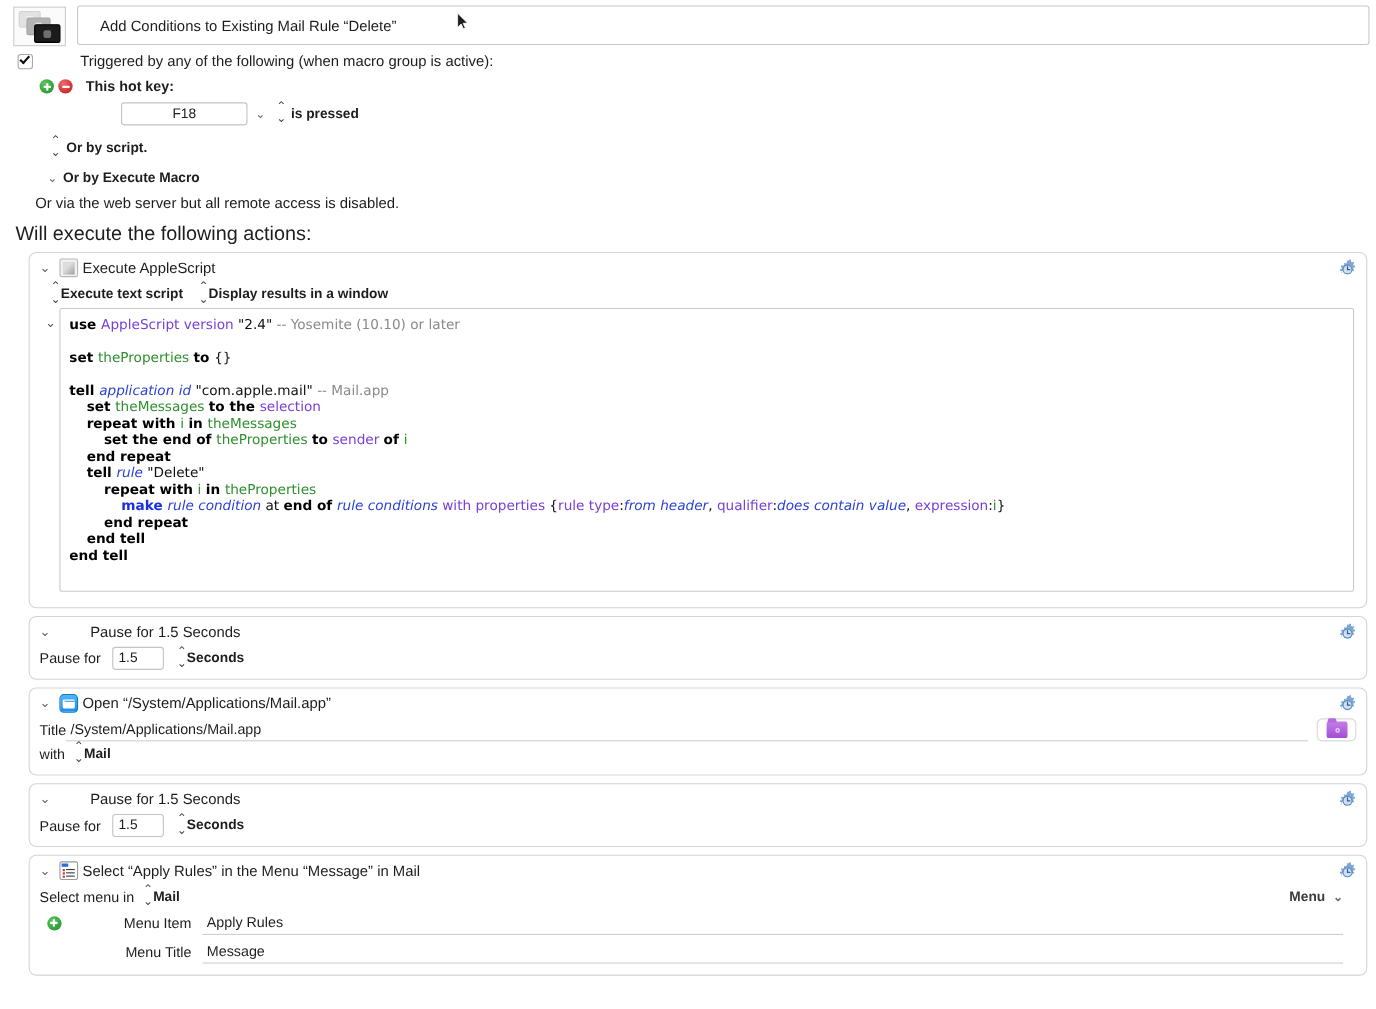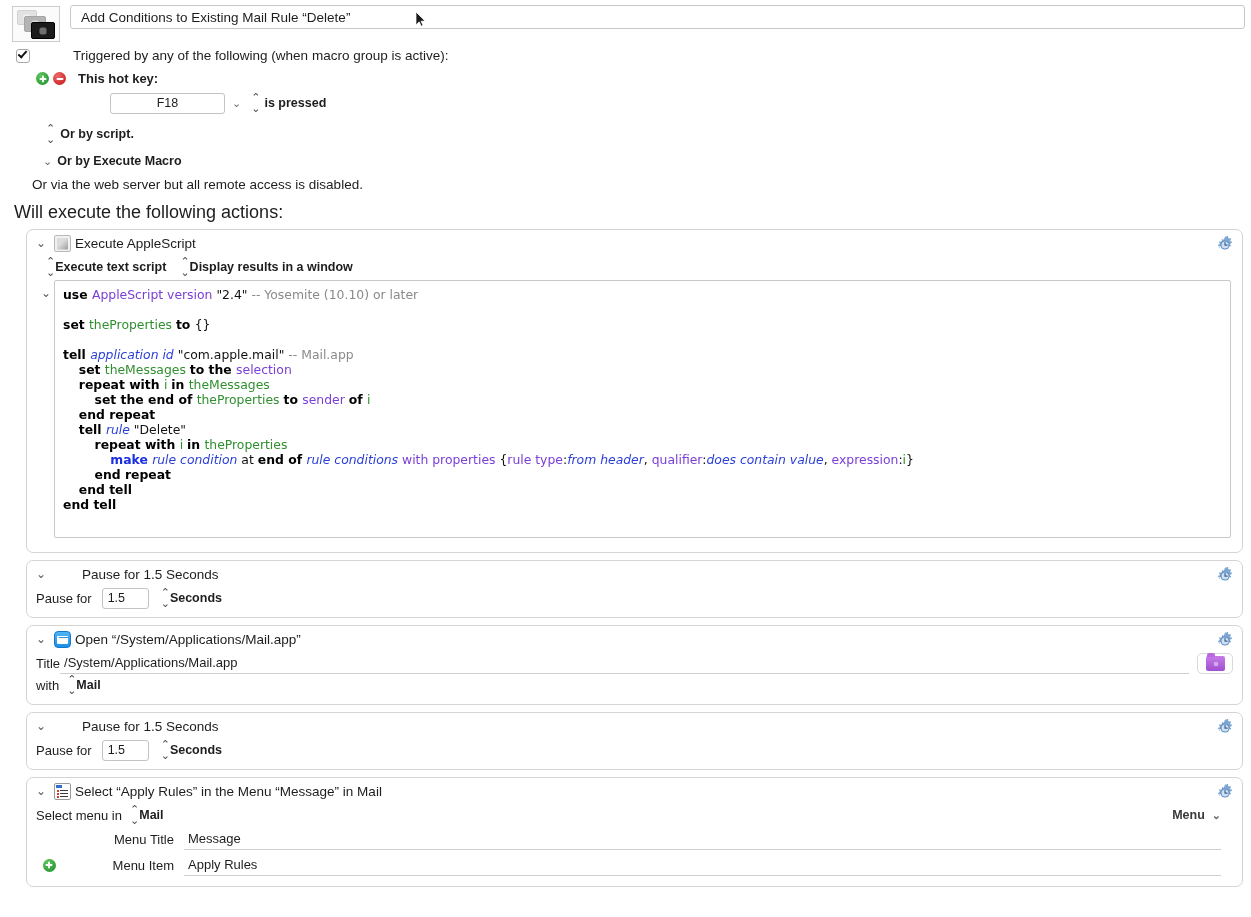--- a/index.html
+++ b/index.html
@@ -22,23 +22,23 @@
   }
   .kcap { position: absolute; border-radius: 2px; }
   .kcap.k1 { width: 20px; height: 15px; left: 4px;  top: 3px;  background: #e2e2e2; border: 1px solid #d2d2d2; }
   .kcap.k2 { width: 22px; height: 16px; left: 11px; top: 9px;  background: #b4b4b4; border: 1px solid #a5a5a5; }
   .kcap.k3 { width: 24px; height: 17px; left: 18px; top: 15px; background: #1b1b1b; border: 1px solid #000; }
   .kcap .hole { position: absolute; left: 50%; top: 50%; transform: translate(-50%,-50%);
                 width: 7px; height: 7px; border-radius: 2px; background: rgba(255,255,255,.55); }
   .kcap.k3 .hole { background: #6f6f6f; }
 
   .title-field {
-    flex: 1 1 auto; margin-left: 10px; height: 24px;
+    flex: 1 1 auto; margin-left: 10px; height: 36px;
     border: 1px solid #c8c8c8; border-radius: 3px; background: #fff;
-    display: flex; align-items: center; padding: 0 10px; font-size: 13.5px;
+    display: flex; align-items: center; padding: 0 20px; font-size: 13.5px;
     position: relative;
   }
   .cursor-arrow { position: absolute; left: 345px; top: 6px; width: 10px; height: 15px; }
 
   
   .row { display: flex; align-items: center; }
   .trigger-line { padding: 6px 0 0 16px; gap: 35px; }
   .checkbox {
     width: 14px; height: 14px; border: 1px solid #a8a8a8; border-radius: 3px;
     background: #fff; position: relative; margin-right: 8px; flex: 0 0 auto;
@@ -366,34 +366,34 @@
       <div class="sub-row" style="position:relative">
         <span class="lbl-plain">Select menu in</span>
         <span class="stepper" style="margin-left:8px">⌃<br>⌄</span>
         <span class="sub-bold">Mail</span>
         <span class="menu-right">
           <span>Menu</span>
           <span class="chev">⌄</span>
         </span>
       </div>
       <div class="mi-row">
-        <span class="mi-plus"></span>
-        <span class="mi-label">Menu Title</span>
-        <div class="underline-field" style="margin-right:12px">
-          <span>Message</span>
-        </div>
-      </div>
-      <div class="mi-row">
         <span class="mi-plus">
           <span class="circ add">
               <span class="bar"></span>
               <span class="bar v"></span>
             </span>
         </span>
         <span class="mi-label">Menu Item</span>
         <div class="underline-field" style="margin-right:12px">
           <span>Apply Rules</span>
         </div>
       </div>
+      <div class="mi-row">
+        <span class="mi-plus"></span>
+        <span class="mi-label">Menu Title</span>
+        <div class="underline-field" style="margin-right:12px">
+          <span>Message</span>
+        </div>
+      </div>
     </div>
   </div>
 
 </div>
 
 </body></html>

